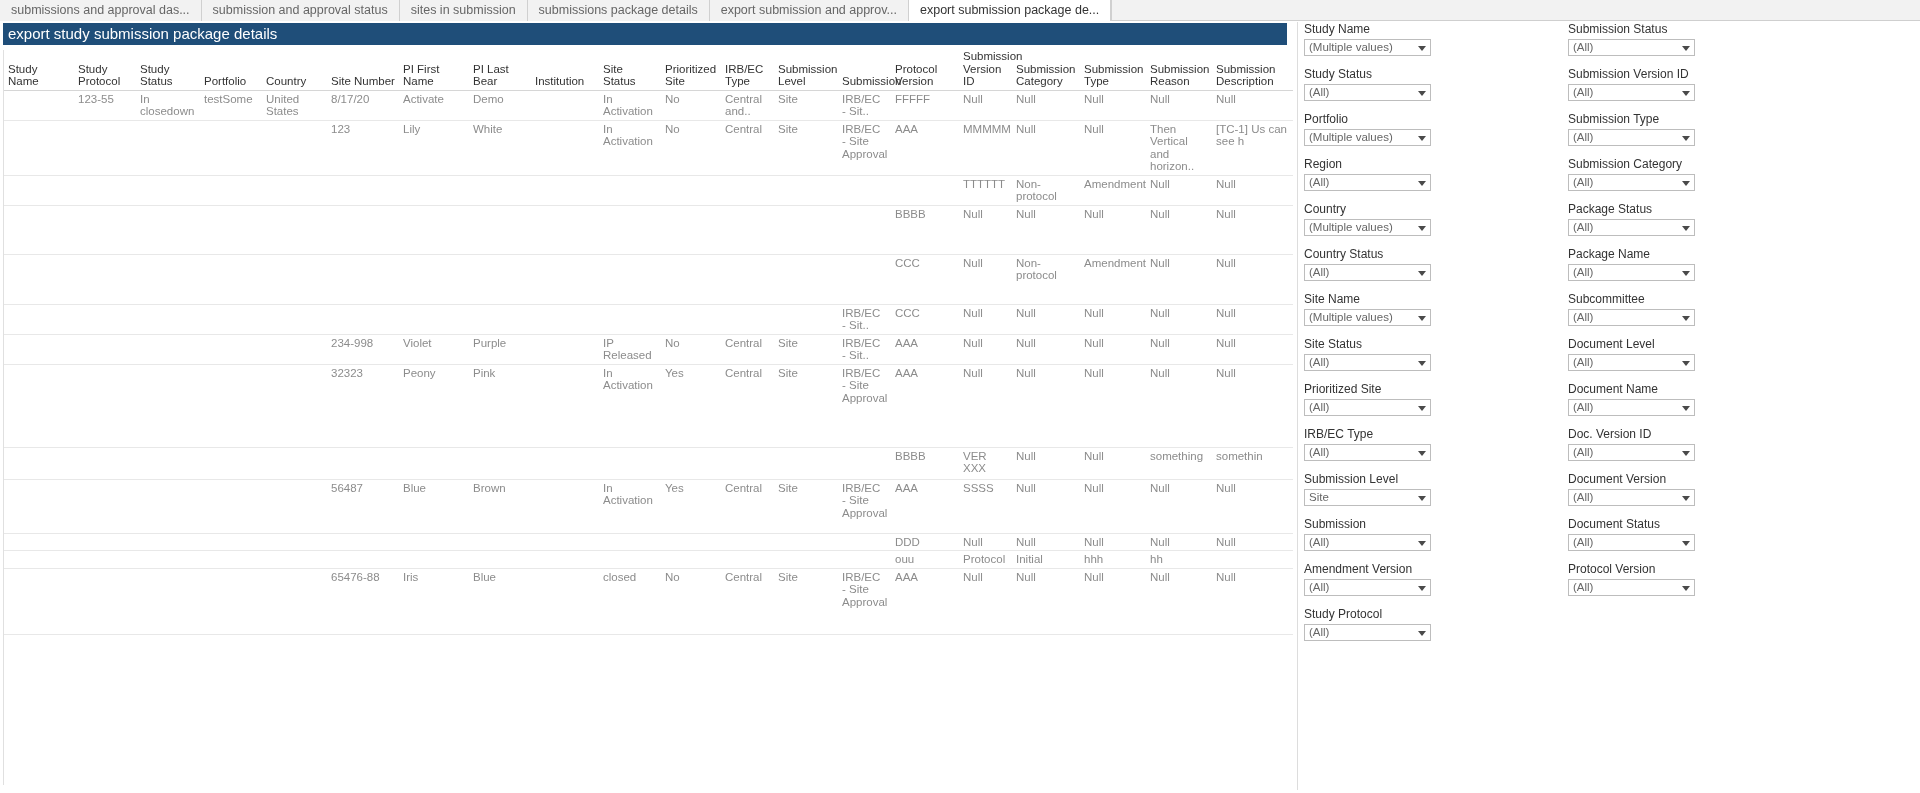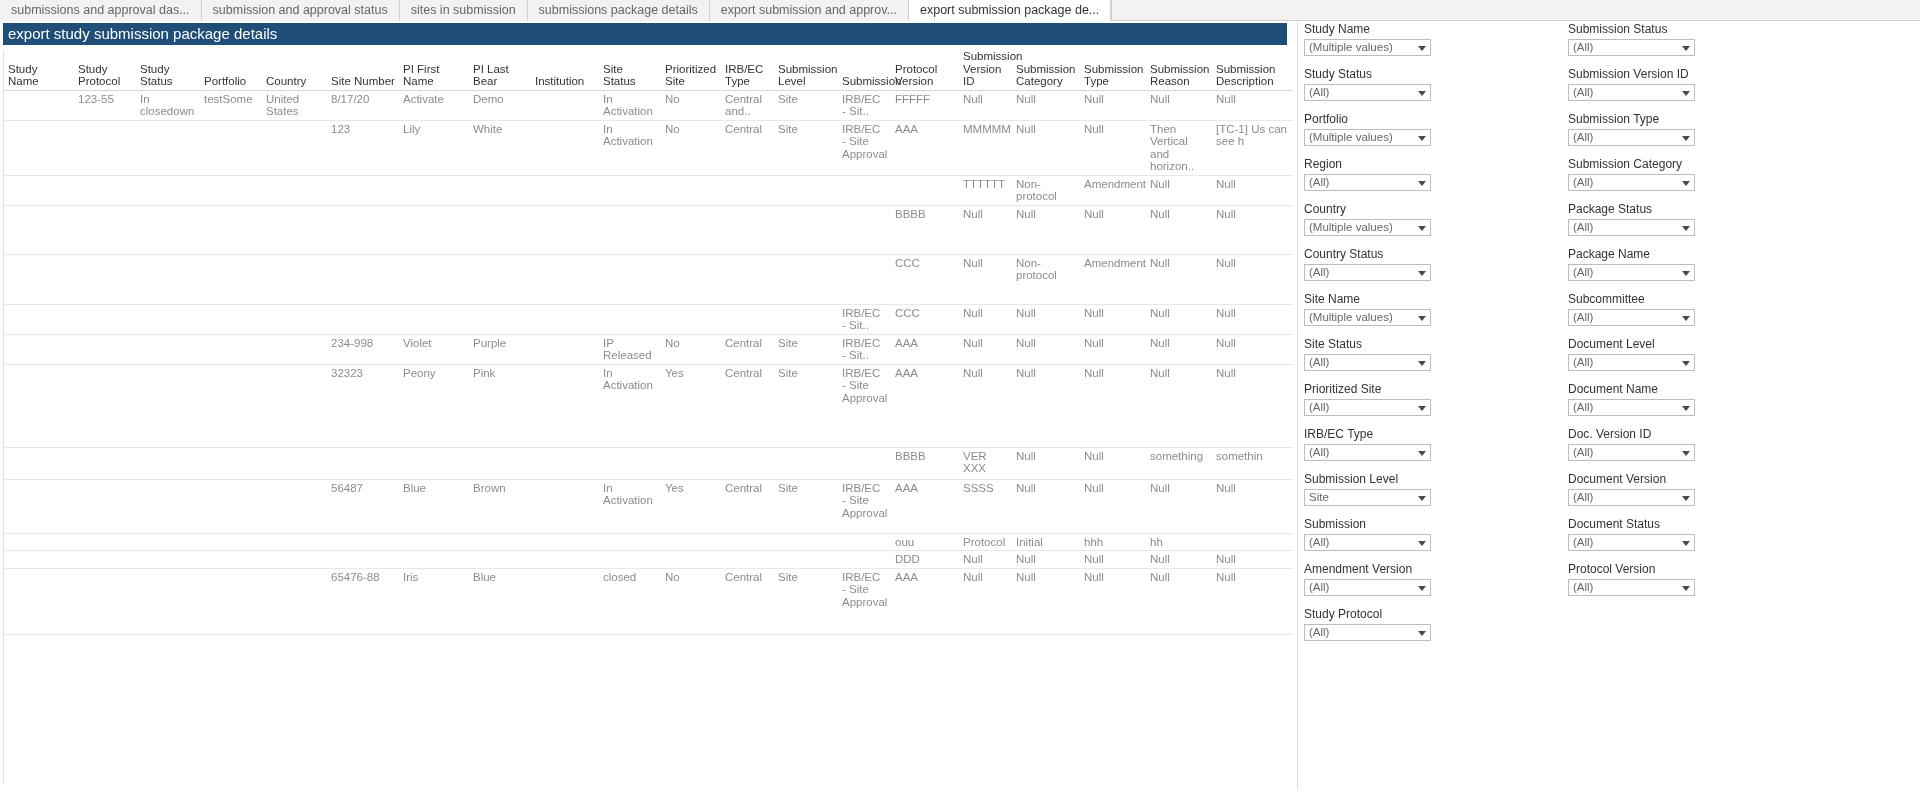--- a/index.html
+++ b/index.html
@@ -444,20 +444,42 @@
             <td>Central</td>
             <td>Site</td>
             <td>IRB/EC - Site Approval</td>
             <td>AAA</td>
             <td>SSSS</td>
             <td>Null</td>
             <td>Null</td>
             <td>Null</td>
             <td>Null</td>
           </tr>
+          <tr class="r" style="height: 15px;">
+            <td></td>
+            <td></td>
+            <td></td>
+            <td></td>
+            <td></td>
+            <td></td>
+            <td></td>
+            <td></td>
+            <td></td>
+            <td></td>
+            <td></td>
+            <td></td>
+            <td></td>
+            <td></td>
+            <td>DDD</td>
+            <td>Null</td>
+            <td>Null</td>
+            <td>Null</td>
+            <td>Null</td>
+            <td>Null</td>
+          </tr>
           <tr class="r" style="height: 13px;">
             <td></td>
             <td></td>
             <td></td>
             <td></td>
             <td></td>
             <td></td>
             <td></td>
             <td></td>
             <td></td>
@@ -465,42 +487,20 @@
             <td></td>
             <td></td>
             <td></td>
             <td></td>
             <td>ouu</td>
             <td>Protocol</td>
             <td>Initial</td>
             <td>hhh</td>
             <td>hh</td>
             <td></td>
-          </tr>
-          <tr class="r" style="height: 15px;">
-            <td></td>
-            <td></td>
-            <td></td>
-            <td></td>
-            <td></td>
-            <td></td>
-            <td></td>
-            <td></td>
-            <td></td>
-            <td></td>
-            <td></td>
-            <td></td>
-            <td></td>
-            <td></td>
-            <td>DDD</td>
-            <td>Null</td>
-            <td>Null</td>
-            <td>Null</td>
-            <td>Null</td>
-            <td>Null</td>
           </tr>
           <tr class="r" style="height: 66px; margin-top: 44px;">
             <td></td>
             <td></td>
             <td></td>
             <td></td>
             <td></td>
             <td>65476-88</td>
             <td>Iris</td>
             <td>Blue</td>

